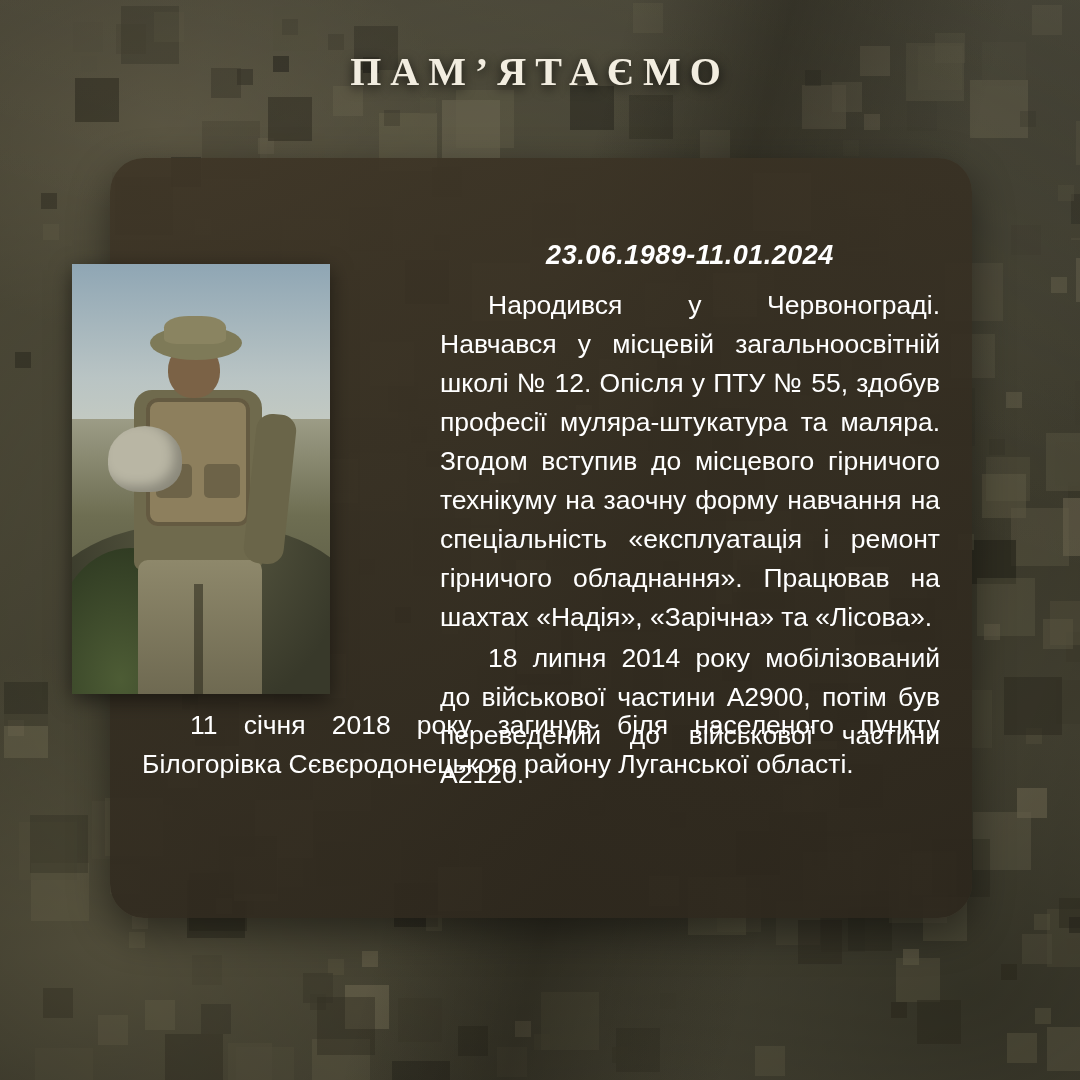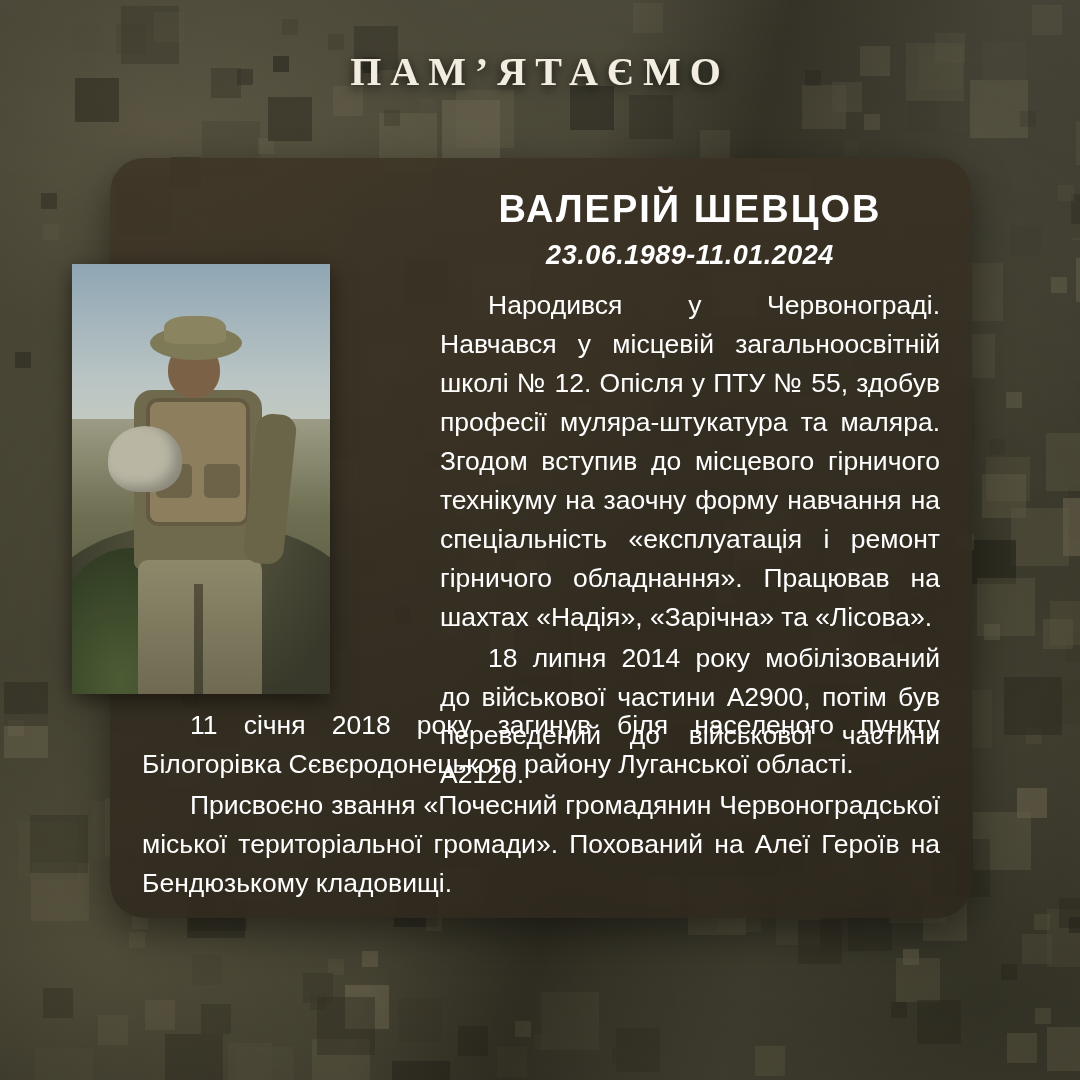--- a/index.html
+++ b/index.html
@@ -574,28 +574,26 @@
       <div class="sold-vest"></div>
       <div class="sold-pouch"></div>
       <div class="sold-pouch2"></div>
       <div class="sold-arm"></div>
       <div class="sold-head"></div>
       <div class="sold-hat"></div>
       <div class="sold-hat2"></div>
       <div class="sold-helmet"></div>
     </div>
 
-    <div class="person-name">ВАЛЕРІЙ ШЕВЦОВ</div>
     <div class="person-dates">23.06.1989-11.01.2024</div>
 
     <div class="body-text col-right">
       <p>Народився у Червонограді. Навчався у місцевій загальноосвітній школі № 12. Опісля у ПТУ № 55, здобув професії муляра-штукатура та маляра. Згодом вступив до місцевого гірничого технікуму на заочну форму навчання на спеціальність «експлуатація і ремонт гірничого обладнання». Працював на шахтах «Надія», «Зарічна» та «Лісова».</p>
       <p>18 липня 2014 року мобілізований до військової частини А2900, потім був переведений до військової частини А2120.</p>
     </div>
 
     <div class="body-text full-width">
       <p>11 січня 2018 року загинув біля населеного пункту Білогорівка Сєвєродонецького району Луганської області.</p>
-      <p>Присвоєно звання «Почесний громадянин Червоноградської міської територіальної громади». Похований на Алеї Героїв на Бендюзькому кладовищі.</p>
     </div>
 
   </div>
 
 </div>
 
 </body></html>

